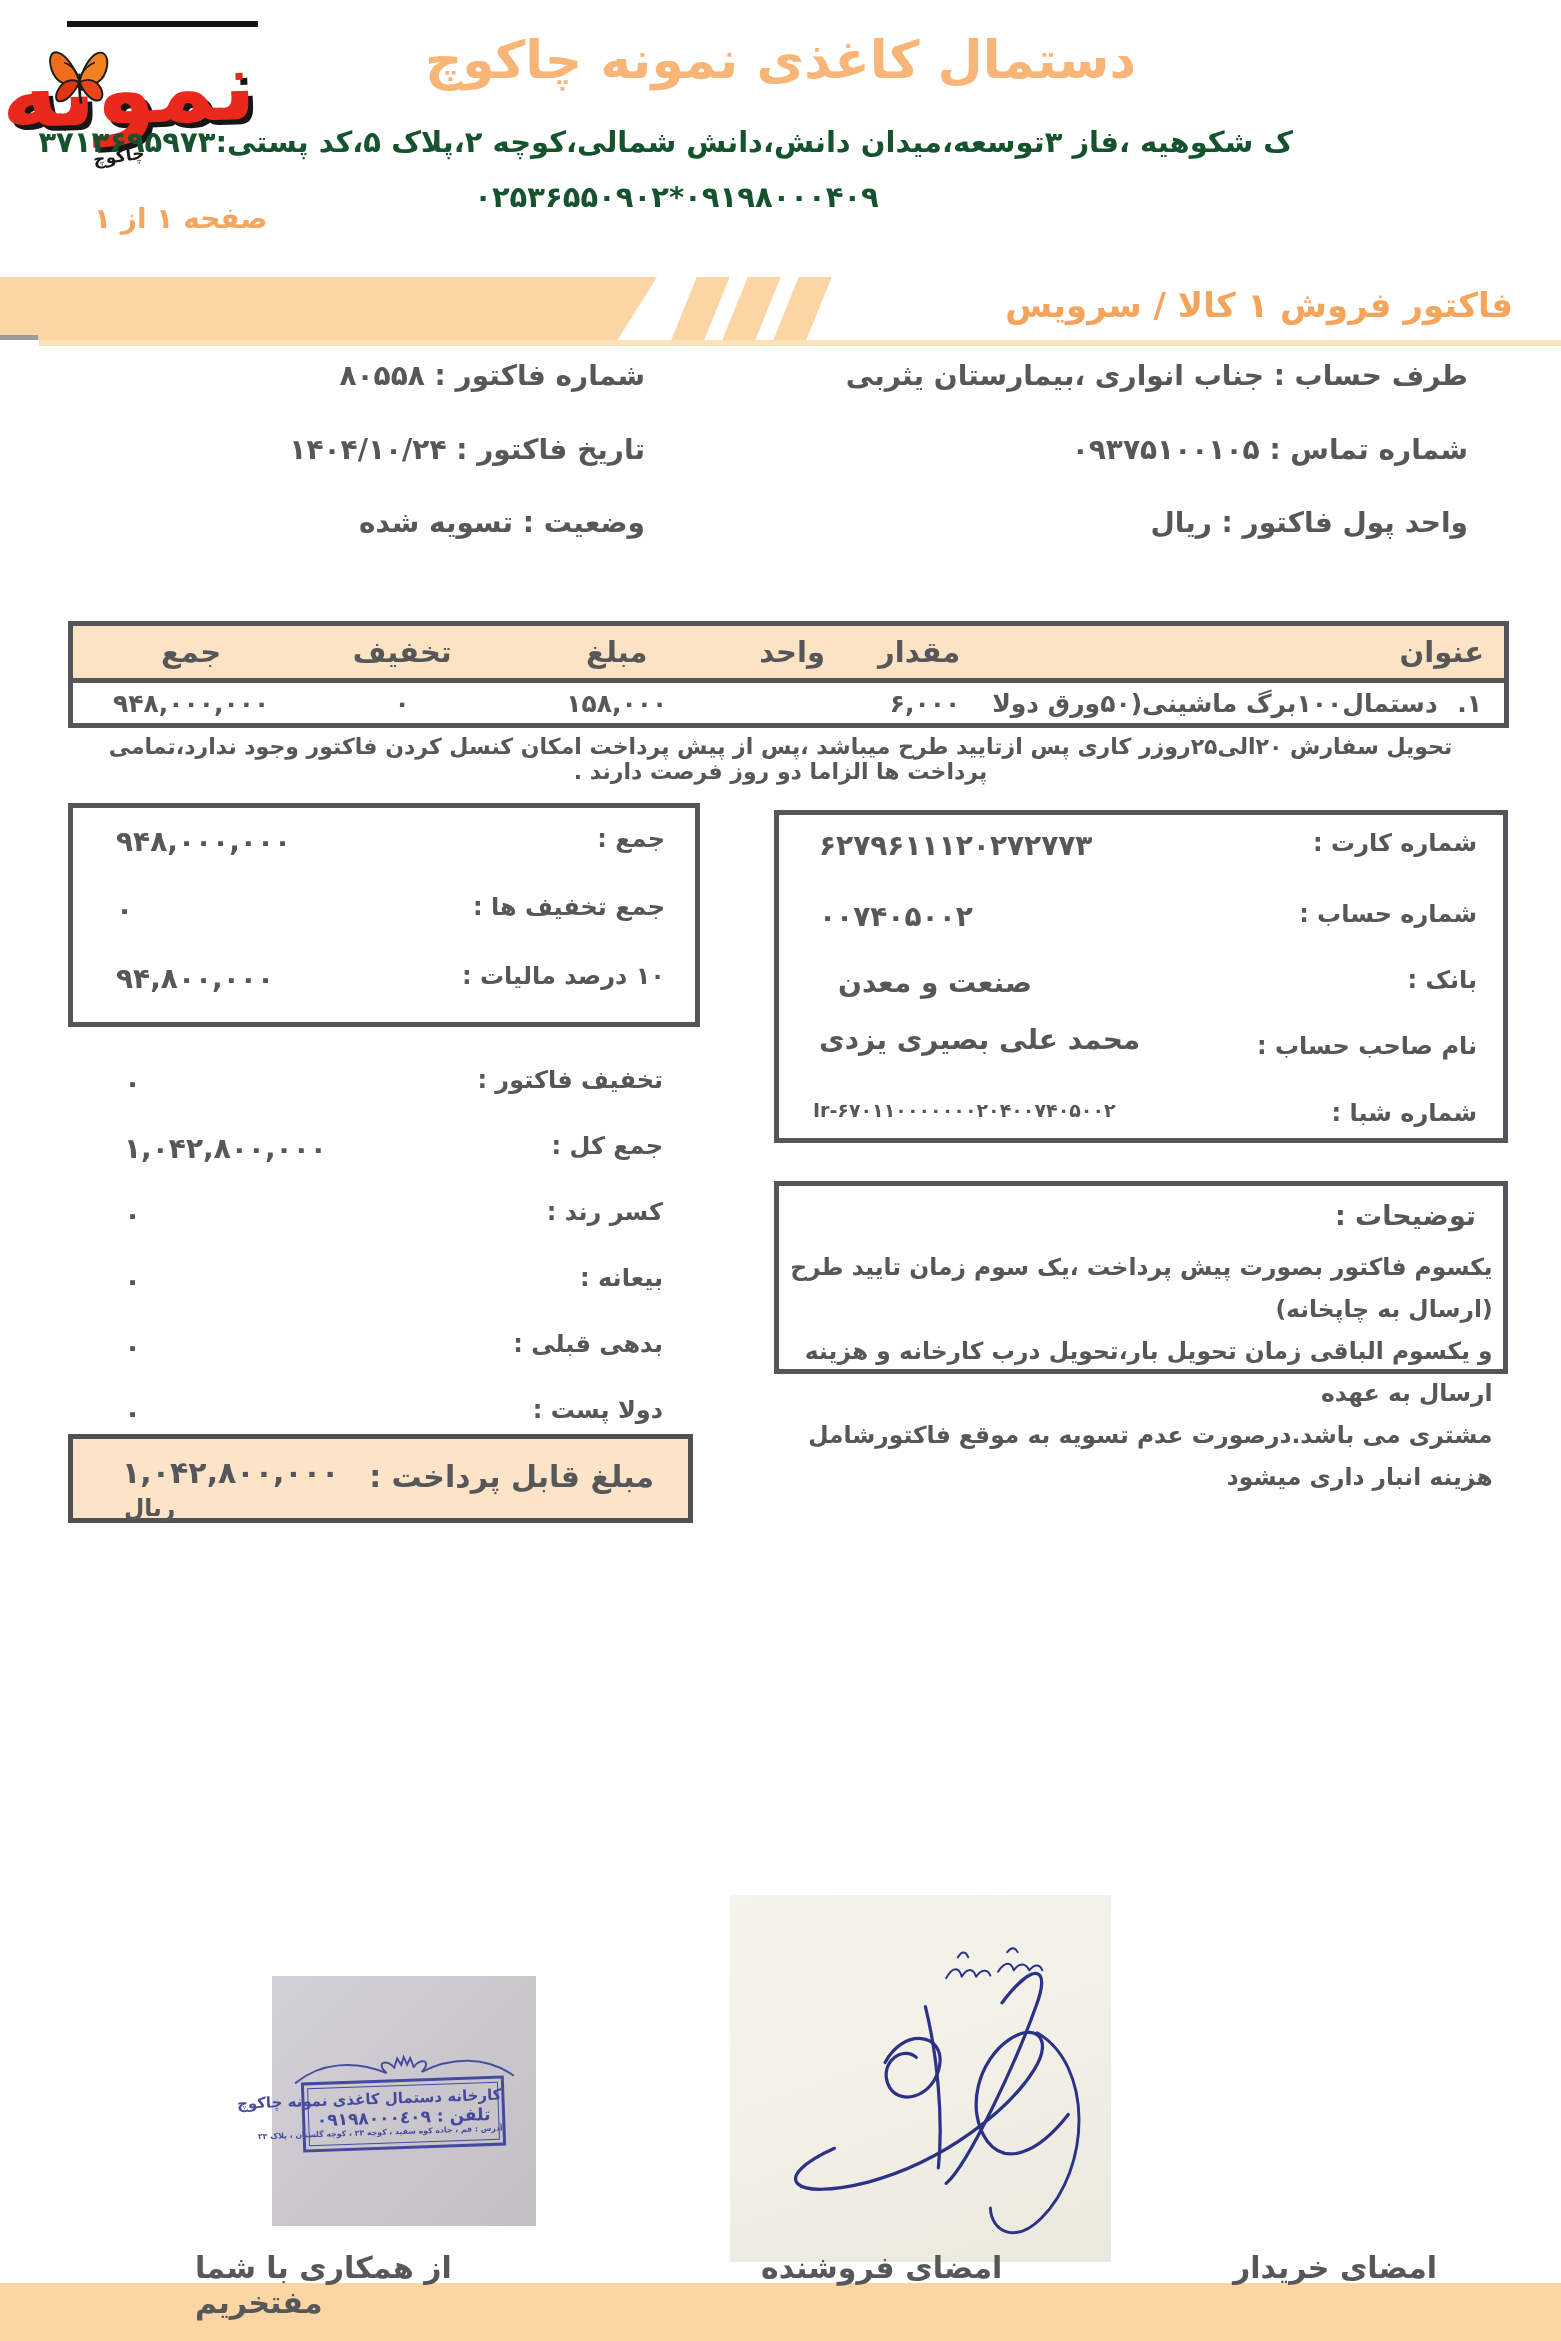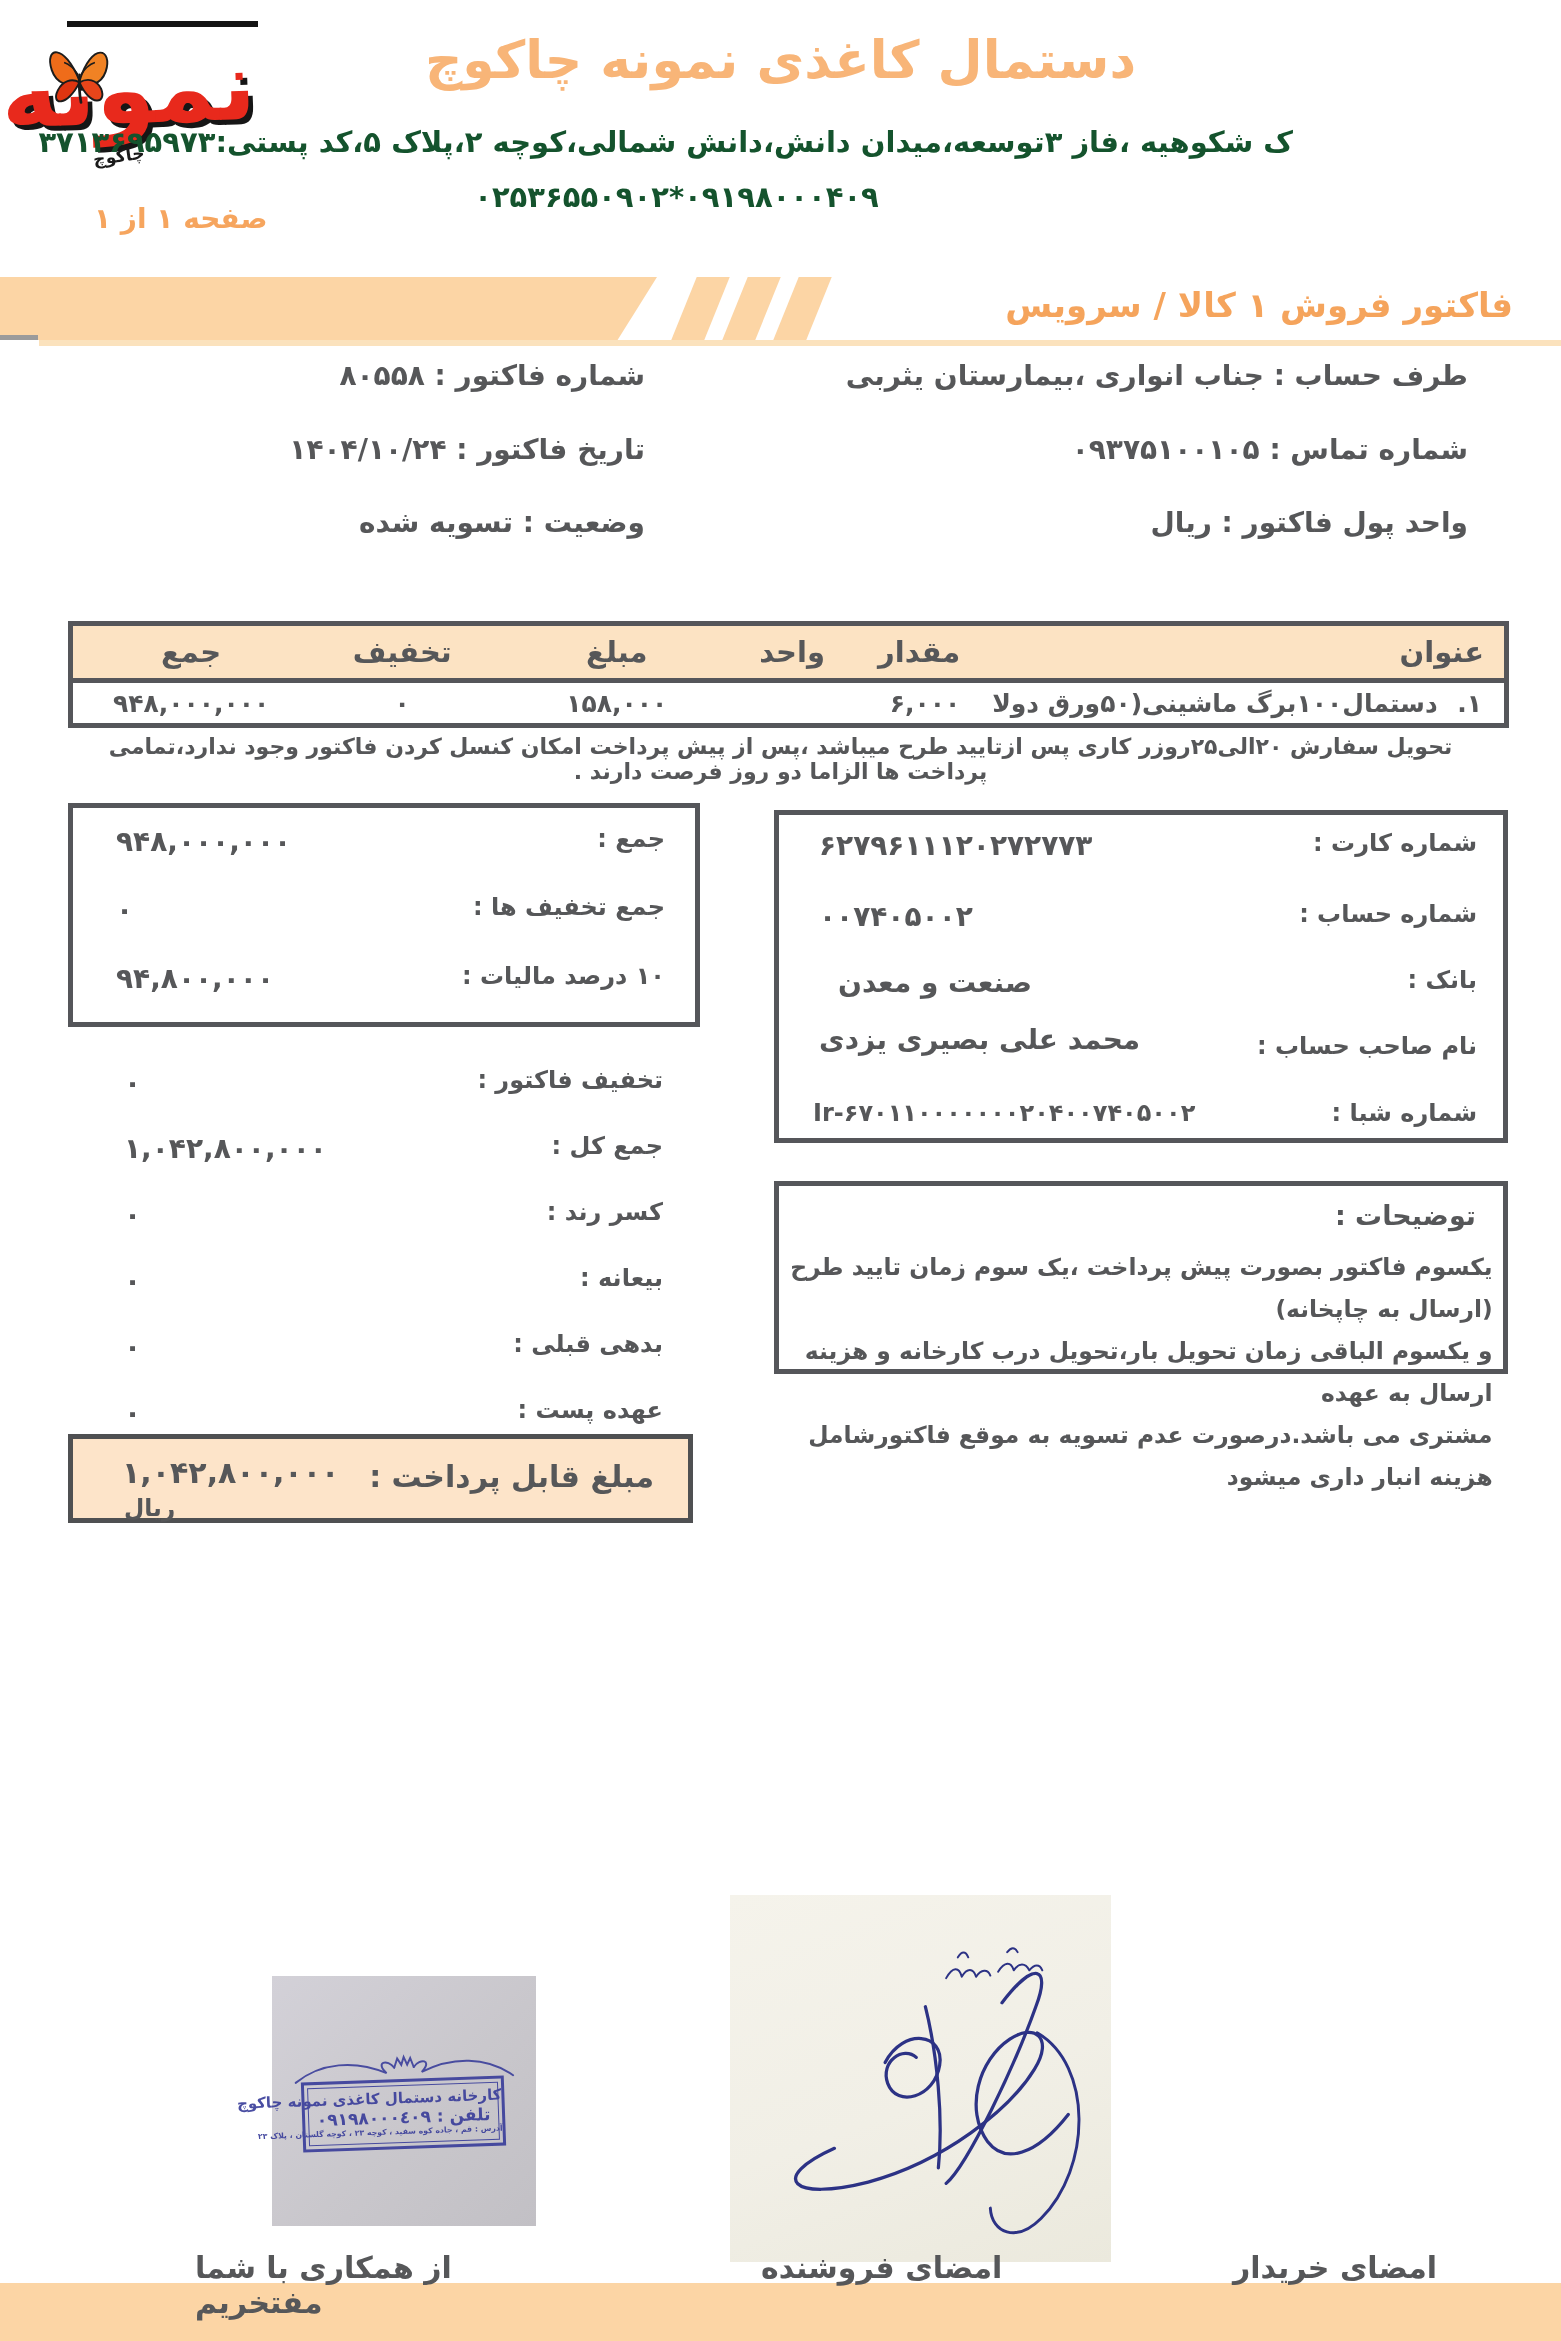--- a/index.html
+++ b/index.html
@@ -167,34 +167,34 @@
   <div class="abs box bank-box">
     <div class="pair-label" style="top:14.3px;right:26px;">شماره کارت :</div>
     <div class="pair-value" style="top:14.3px;left:40px;">۶۲۷۹۶۱۱۱۲۰۲۷۲۷۷۳</div>
     <div class="pair-label" style="top:85px;right:26px;">شماره حساب :</div>
     <div class="pair-value" style="top:85px;left:40px;">۰۰۷۴۰۵۰۰۲</div>
     <div class="pair-label" style="top:151px;right:26px;">بانک :</div>
     <div class="pair-value" style="top:151px;left:59px;direction:rtl;">صنعت و معدن</div>
     <div class="pair-label" style="top:217px;right:26px;">نام صاحب حساب :</div>
     <div class="pair-value" style="top:208px;left:40px;direction:rtl;">محمد علی بصیری یزدی</div>
     <div class="pair-label" style="top:284px;right:26px;">شماره شبا :</div>
-    <div class="pair-value" style="top:284px;left:34px;font-size:24px;">Ir-۶۷۰۱۱۰۰۰۰۰۰۰۲۰۴۰۰۷۴۰۵۰۰۲</div>
+    <div class="pair-value" style="top:284px;left:34px;font-size:19px;">Ir-۶۷۰۱۱۰۰۰۰۰۰۰۲۰۴۰۰۷۴۰۵۰۰۲</div>
   </div>
 
   <div class="pair-label" style="top:1066px;right:898px;">تخفیف فاکتور :</div>
   <div class="pair-value" style="top:1066px;left:124px;">۰</div>
   <div class="pair-label" style="top:1132px;right:898px;">جمع کل :</div>
   <div class="pair-value" style="top:1132px;left:124px;">۱,۰۴۲,۸۰۰,۰۰۰</div>
   <div class="pair-label" style="top:1198px;right:898px;">کسر رند :</div>
   <div class="pair-value" style="top:1198px;left:124px;">۰</div>
   <div class="pair-label" style="top:1264px;right:898px;">بیعانه :</div>
   <div class="pair-value" style="top:1264px;left:124px;">۰</div>
   <div class="pair-label" style="top:1330px;right:898px;">بدهی قبلی :</div>
   <div class="pair-value" style="top:1330px;left:124px;">۰</div>
-  <div class="pair-label" style="top:1396px;right:898px;">عهده پست :</div>
+  <div class="pair-label" style="top:1396px;right:898px;">دولا پست :</div>
   <div class="pair-value" style="top:1396px;left:124px;">۰</div>
 
   <div class="abs box notes-box">
     <div class="notes-title">توضیحات :</div>
     <div class="notes-lines">
       <div>یکسوم فاکتور بصورت پیش پرداخت ،یک سوم زمان تایید طرح (ارسال به چاپخانه)</div>
       <div>و یکسوم الباقی زمان تحویل بار،تحویل درب کارخانه و هزینه ارسال به عهده</div>
       <div>مشتری می باشد.درصورت عدم تسویه به موقع فاکتورشامل هزینه انبار داری میشود</div>
     </div>
   </div>

